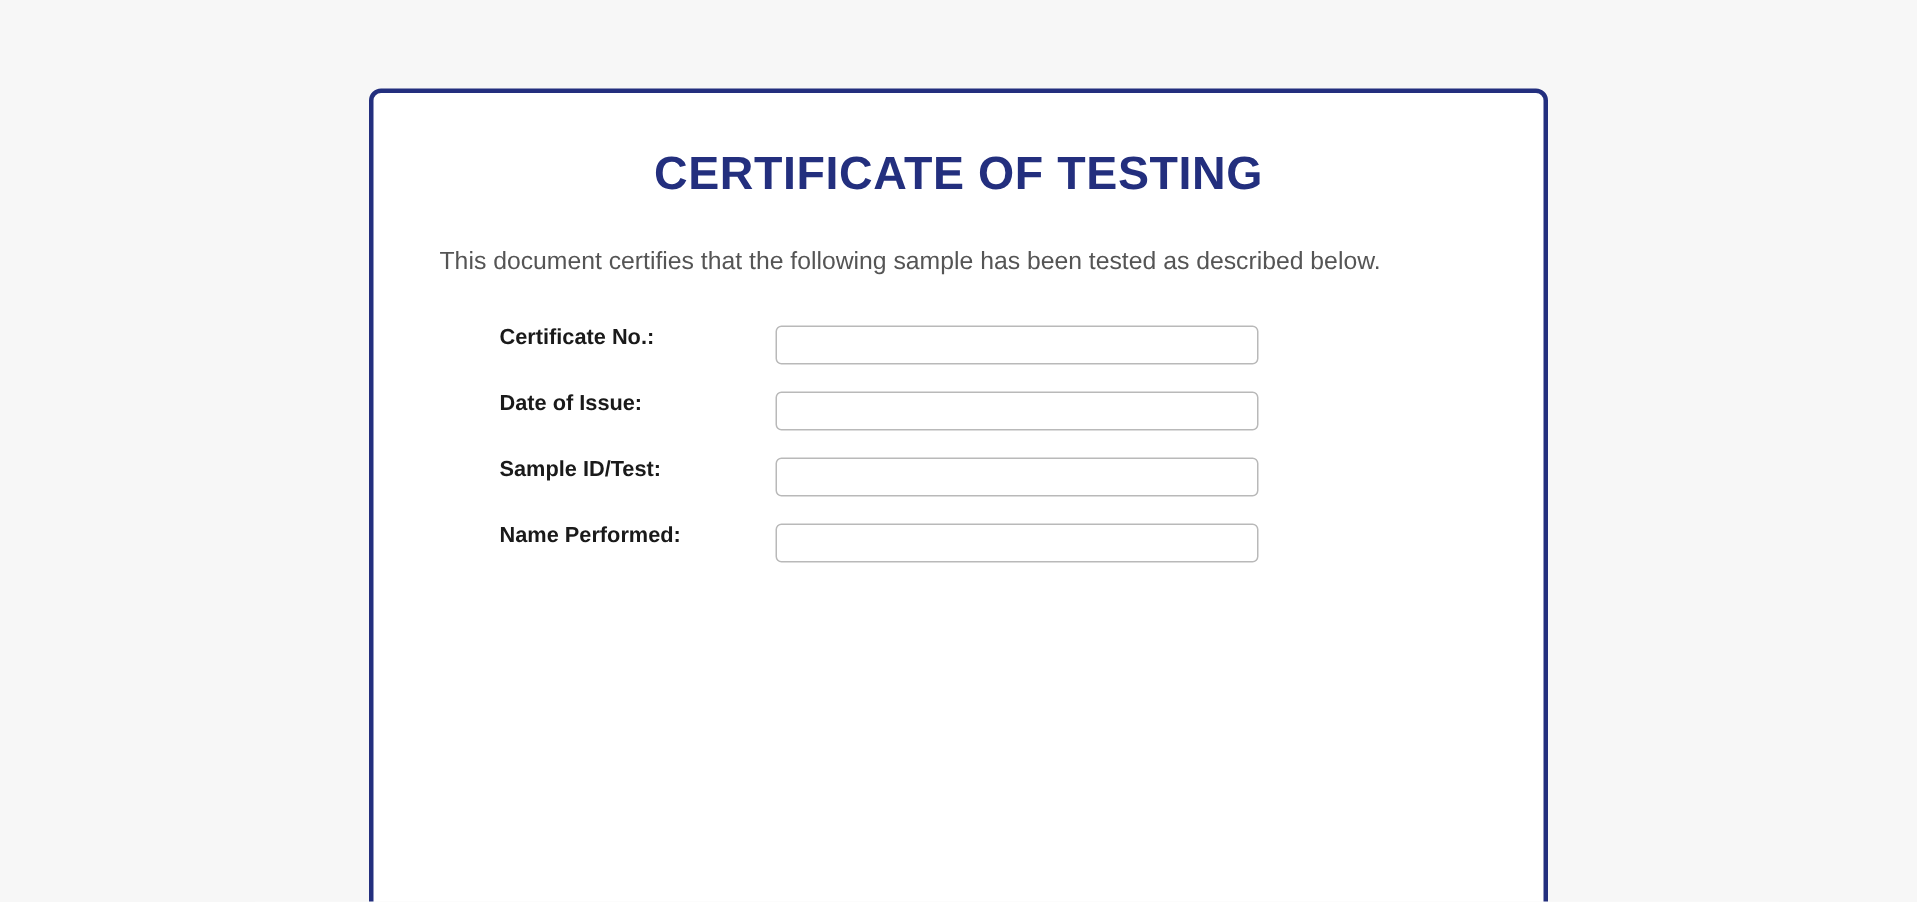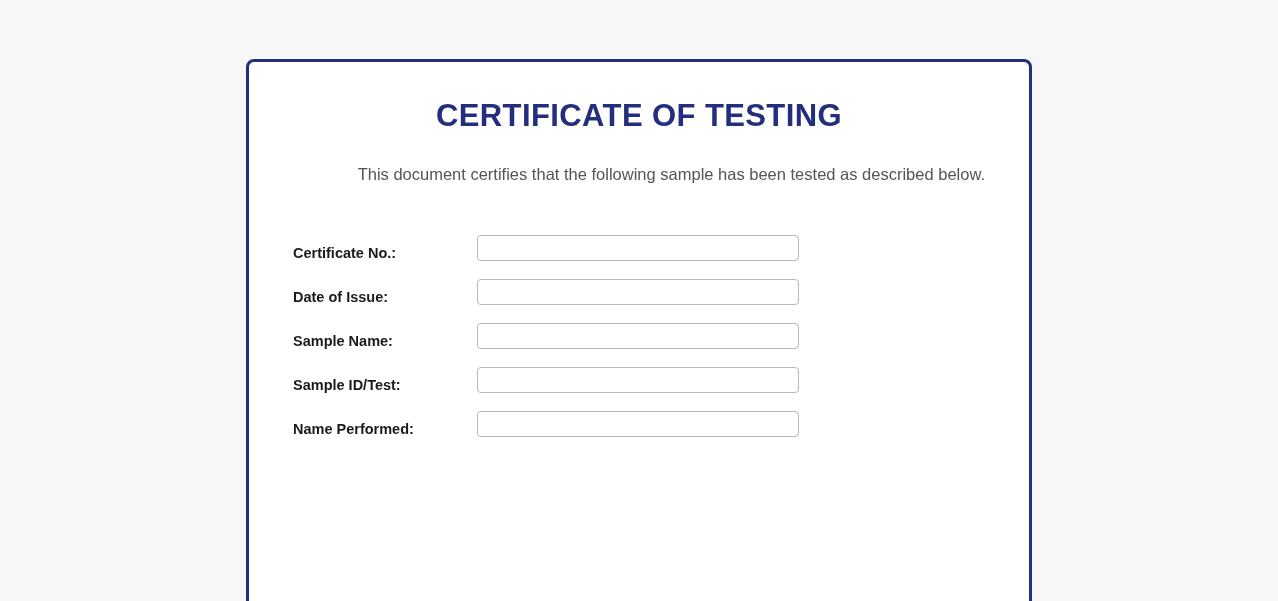--- a/index.html
+++ b/index.html
@@ -34,34 +34,35 @@
   .cert-title {
     text-align: center;
     color: #232f7e;
     font-size: 31px;
     font-weight: bold;
     letter-spacing: 0.4px;
     margin: 0 0 0 0;
     line-height: 40px;
   }
   .cert-subtitle {
-    text-align: right;
+    text-align: left;
     color: #555555;
     font-size: 16.5px;
     font-weight: normal;
     margin-top: 27px;
     line-height: 22px;
   }
   .fields {
     margin-top: 32px;
   }
   .field-row {
     display: flex;
-    align-items: flex-end;
+    align-items: flex-start;
     height: 44px;
+    margin-left: 40px;
   }
   .field-label {
     width: 184px;
     flex: 0 0 184px;
     font-size: 14.5px;
     font-weight: bold;
     color: #1a1a1a;
     padding-left: 0px;
     box-sizing: border-box;
   }
@@ -94,24 +95,20 @@
       <div class="field-row">
         <div class="field-label">Certificate No.:</div>
         <input class="field-input" type="text" value="" style="">
       </div>
 
       <div class="field-row">
         <div class="field-label">Date of Issue:</div>
         <input class="field-input" type="text" value="" style="">
       </div>
 
-      <div class="field-row">
-        <div class="field-label">Sample Name:</div>
-        <input class="field-input" type="text" value="" style="">
-      </div>
 
       <div class="field-row">
         <div class="field-label">Sample ID/Test:</div>
         <input class="field-input" type="text" value="" style="">
       </div>
 
       <div class="field-row">
         <div class="field-label">Name Performed:</div>
         <input class="field-input" type="text" value="" style="">
       </div>

